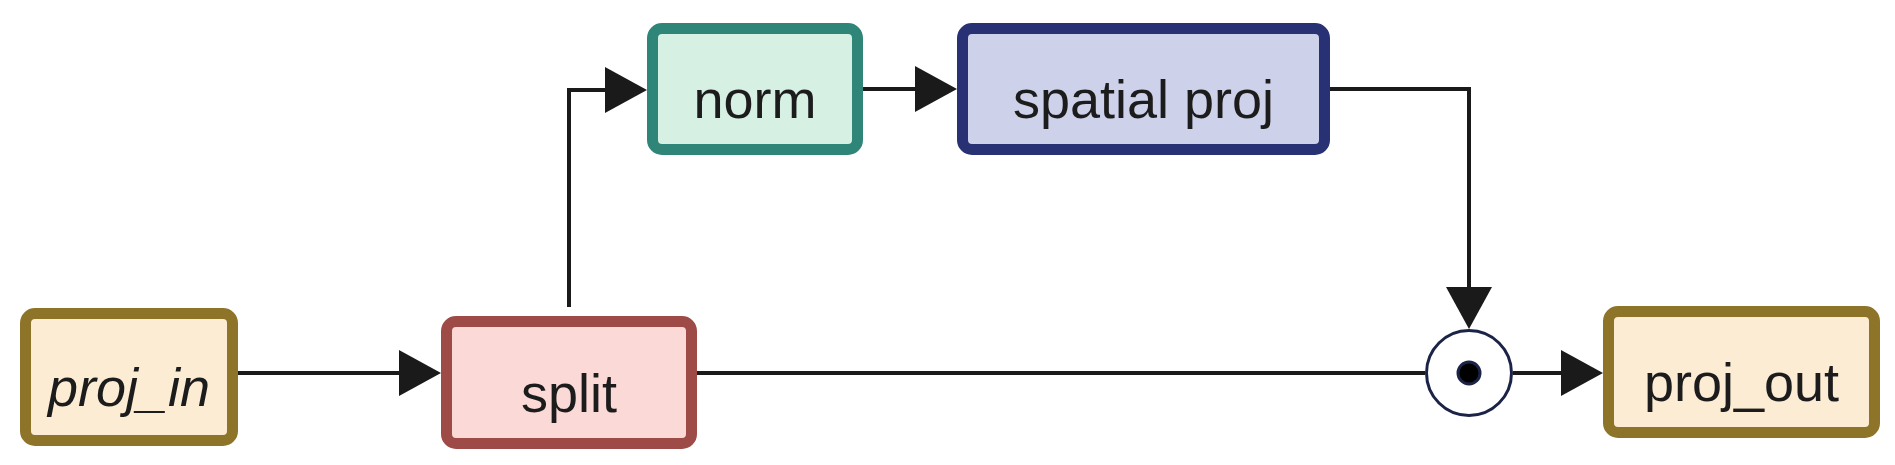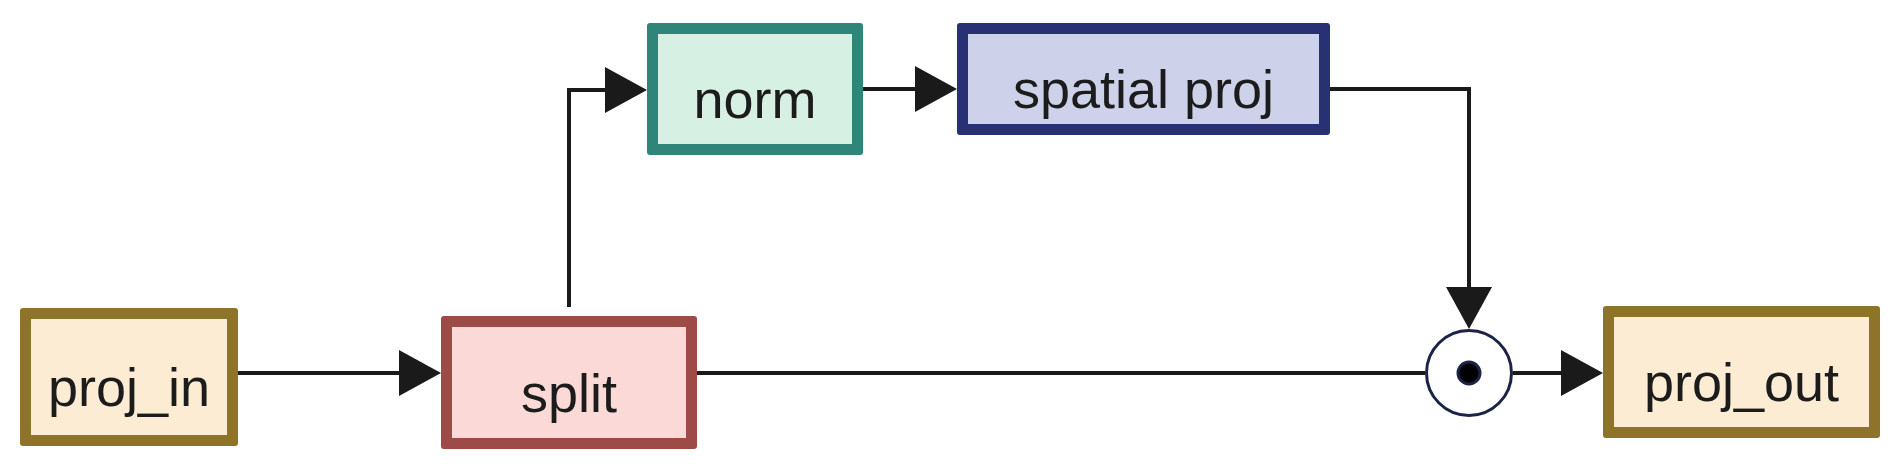--- a/index.html
+++ b/index.html
@@ -18,38 +18,38 @@
   .connector-layer {
     position: absolute;
     left: 0; top: 0;
     width: 1895px;
     height: 465px;
   }
   .node {
     position: absolute;
     box-sizing: border-box;
     border: 11px solid #000;
-    border-radius: 3px;
+    border-radius: 15px;
     display: flex;
     align-items: center;
     justify-content: center;
   }
   .node .label {
     font-size: 54px;
     line-height: 1.1;
     color: #1c1c1c;
     transform: translateY(11px);
     white-space: nowrap;
     letter-spacing: 0px;
   }
   
-  .node-proj-in      { left: 20px;   top: 308px; width: 218px; height: 138px; }
+  .node-proj-in      { left: 20px;   top: 308px; width: 218px; height: 138px; font-style: italic; }
   .node-split        { left: 441px;  top: 316px; width: 256px; height: 133px; }
   .node-norm         { left: 647px;  top: 23px;  width: 216px; height: 132px; }
-  .node-spatial-proj { left: 957px;  top: 23px;  width: 373px; height: 112px; }
+  .node-spatial-proj { left: 957px;  top: 23px;  width: 373px; height: 132px; }
   .node-proj-out     { left: 1603px; top: 306px; width: 277px; height: 132px; }
 </style>
 </head>
 <body>
 
 <div class="canvas" style="background: rgb(255, 255, 255);">
 
   <svg class="connector-layer" viewBox="0 0 1895 465" xmlns="http://www.w3.org/2000/svg">
 
     <path class="edge-line" d="M238 373 H 401" stroke-width="4" fill="none" stroke="#1a1a1a"></path>

